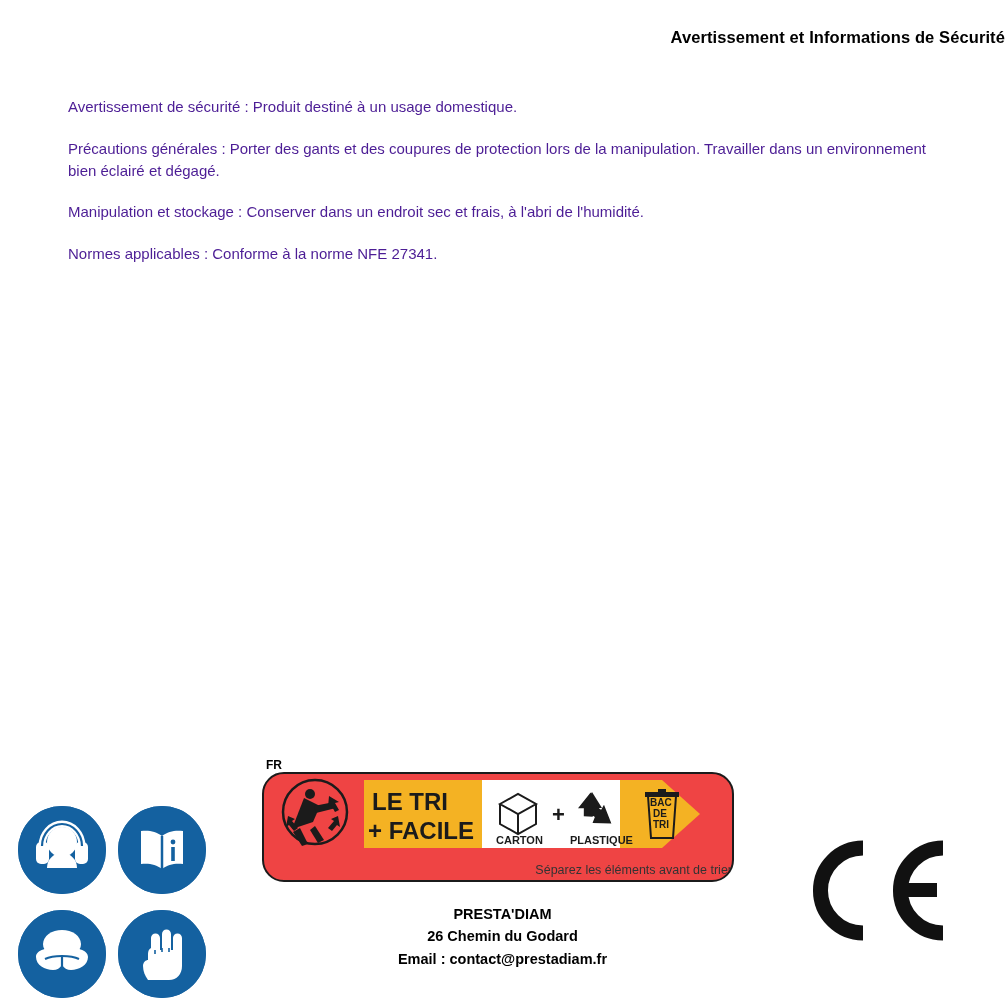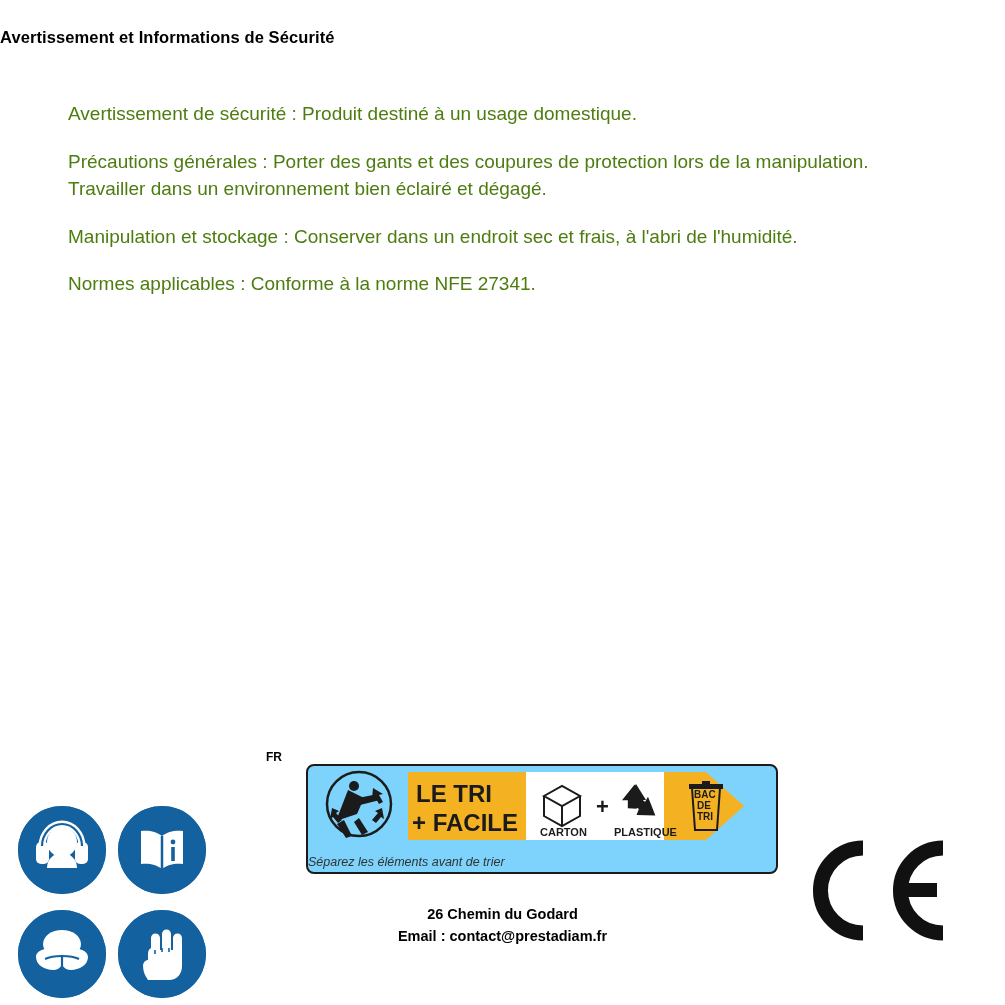--- a/index.html
+++ b/index.html
@@ -14,35 +14,35 @@
     color: #000000;
     position: relative;
     overflow: hidden;
   }
   .page {
     position: relative;
     width: 1005px;
     height: 1005px;
   }
   .doc-title {
-    text-align: left;
+    text-align: right;
     font-size: 16.5px;
     font-weight: bold;
     margin-top: 28px;
     letter-spacing: 0.1px;
   }
   .content {
     margin: 0 68px 0 68px;
     padding-top: 34px;
   }
   .para {
-    font-size: 19px;
+    font-size: 15px;
     line-height: 1.45;
     margin-bottom: 20px;
-    color: #4d7c0f;
+    color: #4c1d95;
   }
   
   .bottom {
     position: absolute;
     left: 0;
     top: 690px;
     width: 1005px;
     height: 315px;
   }
   
@@ -63,52 +63,50 @@
   .picto.p1 { left: 0;   top: 0; }
   .picto.p2 { left: 100px; top: 0; }
   .picto.p3 { left: 0;   top: 104px; }
   .picto.p4 { left: 100px; top: 104px; }
   .picto svg { display: block; }
 
   
   .tri-banner {
     position: absolute;
     left: 262px;
-    top: 24px;
+    top: 32px;
     width: 472px;
     height: 130px;
   }
   .tri-fr {
     position: absolute;
     left: 4px;
     top: 8px;
     font-size: 12px;
     font-weight: bold;
     color: #000;
   }
   .tri-box {
     position: absolute;
     left: 0;
     top: 22px;
     width: 468px;
     height: 106px;
     border: 2px solid #1b1b1b;
-    border-radius: 8px;
-    background: #7dd3fc;
+    border-radius: 22px;
+    background: #ef4444;
     overflow: hidden;
-    margin-left: 44px;
   }
   .tri-caption {
     position: absolute;
     bottom: 3px;
     left: 0;
     width: 100%;
-    text-align: left;
+    text-align: right;
     font-size: 12.5px;
-    font-style: italic;
     color: #333;
   }
 
   
   .ce-mark {
     position: absolute;
     right: 58px;
     top: 120px;
     width: 150px;
     height: 105px;
@@ -244,18 +242,19 @@
 
     <div class="ce-mark">
       <svg width="150" height="105" viewBox="0 0 150 105">
         <path d="M66 10 A42 42 0 1 0 66 95" stroke="#111111" stroke-width="15" fill="none"></path>
         <path d="M146 10 A42 42 0 1 0 146 95" stroke="#111111" stroke-width="15" fill="none"></path>
         <rect x="100" y="45" width="40" height="14" fill="#111111"></rect>
       </svg>
     </div>
 
     <div class="resp">
+      <div>PRESTA'DIAM</div>
       <div>26 Chemin du Godard</div>
       <div>Email : contact@prestadiam.fr</div>
     </div>
 
   </div>
 </div>
 
 </body></html>

